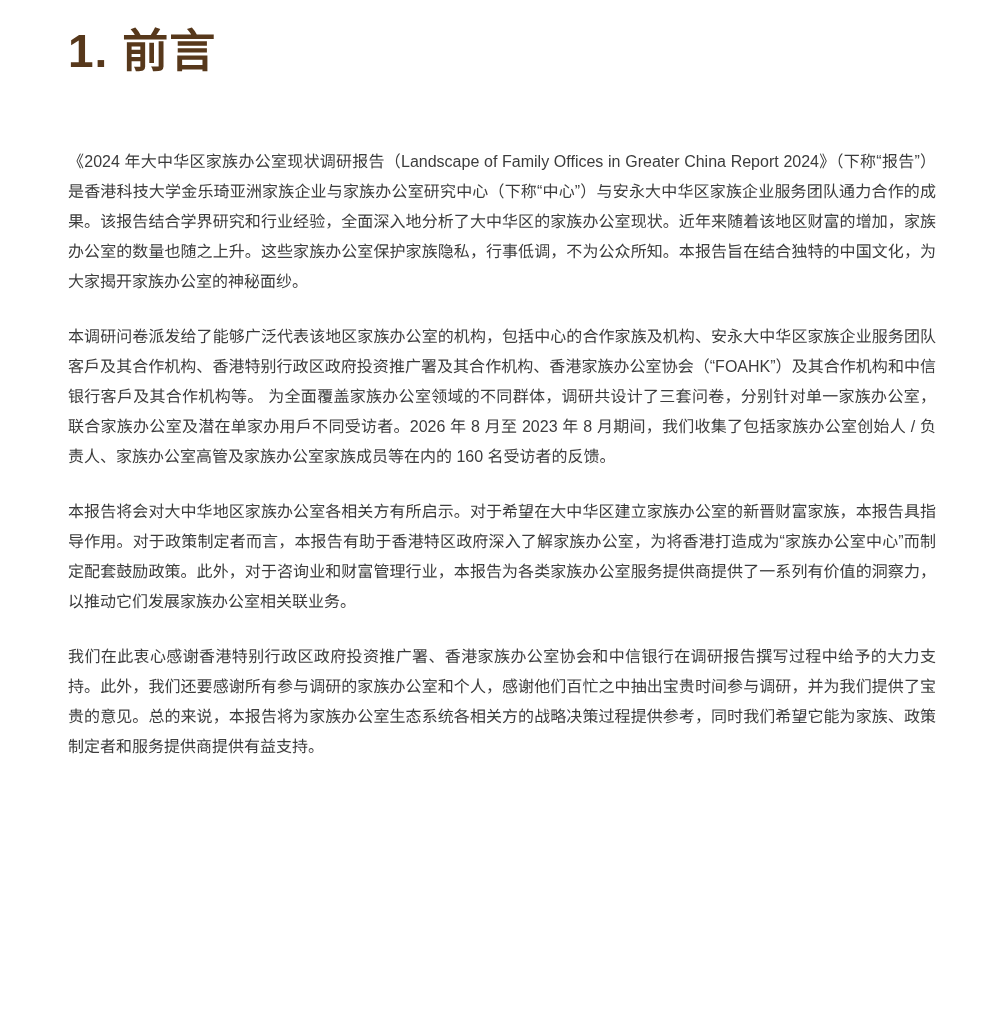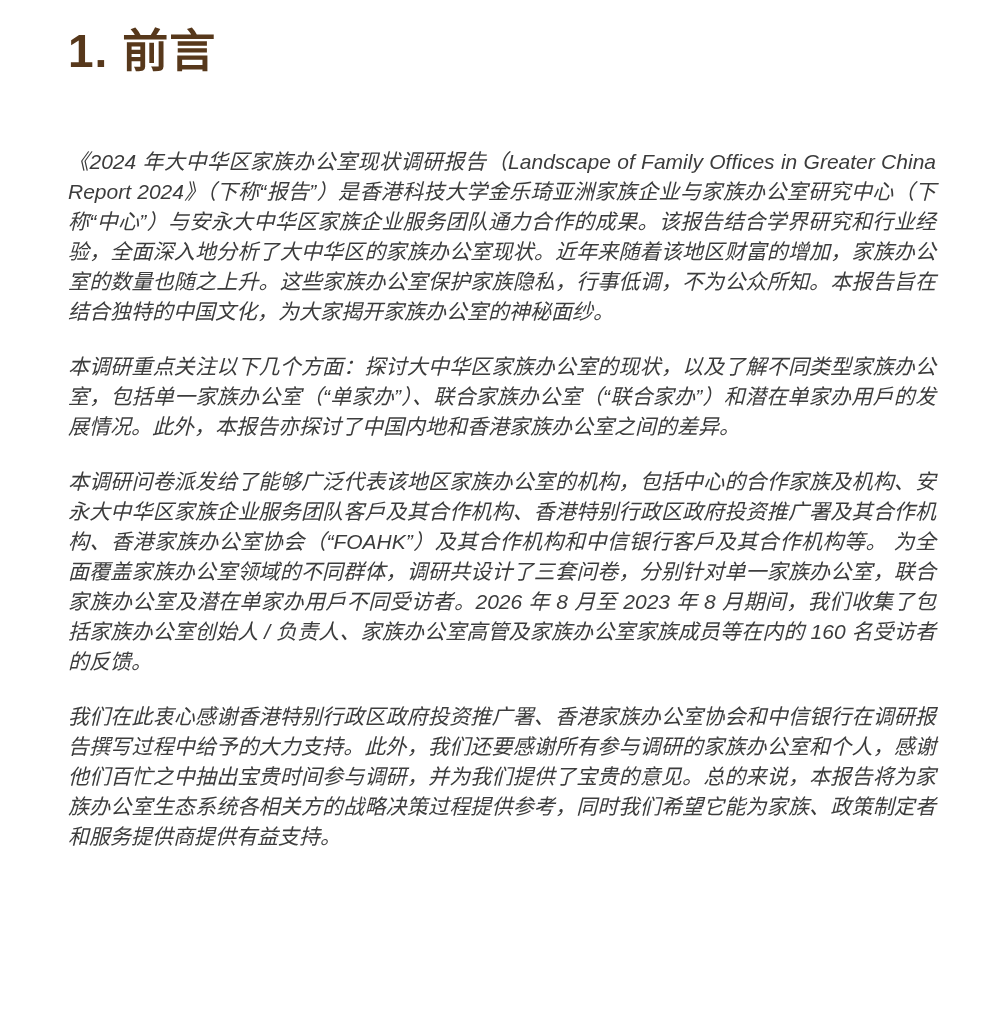--- a/index.html
+++ b/index.html
@@ -22,36 +22,35 @@
   }
   .section-heading {
     font-size: 46px;
     line-height: 1.1;
     font-weight: 800;
     letter-spacing: 1px;
     color: var(--heading);
     margin-bottom: 70px;
   }
   .doc-body p {
-    font-size: 21px;
+    font-size: 16px;
     line-height: 30px;
     color: var(--body);
     text-align: justify;
     text-justify: inter-ideograph;
     margin-bottom: 25px;
     word-break: break-word;
-    font-style: italic;
   }
   .doc-body p:last-child { margin-bottom: 0; }
 </style>
 </head>
 <body>
 
 <div class="page">
   <h1 class="section-heading">1. 前言</h1>
 
   <div class="doc-body">
     <p>《2024 年大中华区家族办公室现状调研报告（Landscape of Family Offices in Greater China Report 2024》（下称“报告”）是香港科技大学金乐琦亚洲家族企业与家族办公室研究中心（下称“中心”）与安永大中华区家族企业服务团队通力合作的成果。该报告结合学界研究和行业经验，全面深入地分析了大中华区的家族办公室现状。近年来随着该地区财富的增加，家族办公室的数量也随之上升。这些家族办公室保护家族隐私，行事低调，不为公众所知。本报告旨在结合独特的中国文化，为大家揭开家族办公室的神秘面纱。</p>
-    <p>本调研重点关注以下几个方面：探讨大中华区家族办公室的现状，以及了解不同类型家族办公室，包括单一家族办公室（“单家办”）、联合家族办公室（“联合家办”）和潜在单家办用戶的发展情况。此外，本报告亦探讨了中国内地和香港家族办公室之间的差异。</p>
     <p>本调研问卷派发给了能够广泛代表该地区家族办公室的机构，包括中心的合作家族及机构、安永大中华区家族企业服务团队客戶及其合作机构、香港特别行政区政府投资推广署及其合作机构、香港家族办公室协会（“FOAHK”）及其合作机构和中信银行客戶及其合作机构等。 为全面覆盖家族办公室领域的不同群体，调研共设计了三套问卷，分别针对单一家族办公室，联合家族办公室及潜在单家办用戶不同受访者。2026 年 8 月至 2023 年 8 月期间，我们收集了包括家族办公室创始人 / 负责人、家族办公室高管及家族办公室家族成员等在内的 160 名受访者的反馈。</p>
+    <p>本报告将会对大中华地区家族办公室各相关方有所启示。对于希望在大中华区建立家族办公室的新晋财富家族，本报告具指导作用。对于政策制定者而言，本报告有助于香港特区政府深入了解家族办公室，为将香港打造成为“家族办公室中心”而制定配套鼓励政策。此外，对于咨询业和财富管理行业，本报告为各类家族办公室服务提供商提供了一系列有价值的洞察力，以推动它们发展家族办公室相关联业务。</p>
     <p>我们在此衷心感谢香港特别行政区政府投资推广署、香港家族办公室协会和中信银行在调研报告撰写过程中给予的大力支持。此外，我们还要感谢所有参与调研的家族办公室和个人，感谢他们百忙之中抽出宝贵时间参与调研，并为我们提供了宝贵的意见。总的来说，本报告将为家族办公室生态系统各相关方的战略决策过程提供参考，同时我们希望它能为家族、政策制定者和服务提供商提供有益支持。</p>
   </div>
 </div>
 
 </body></html>

